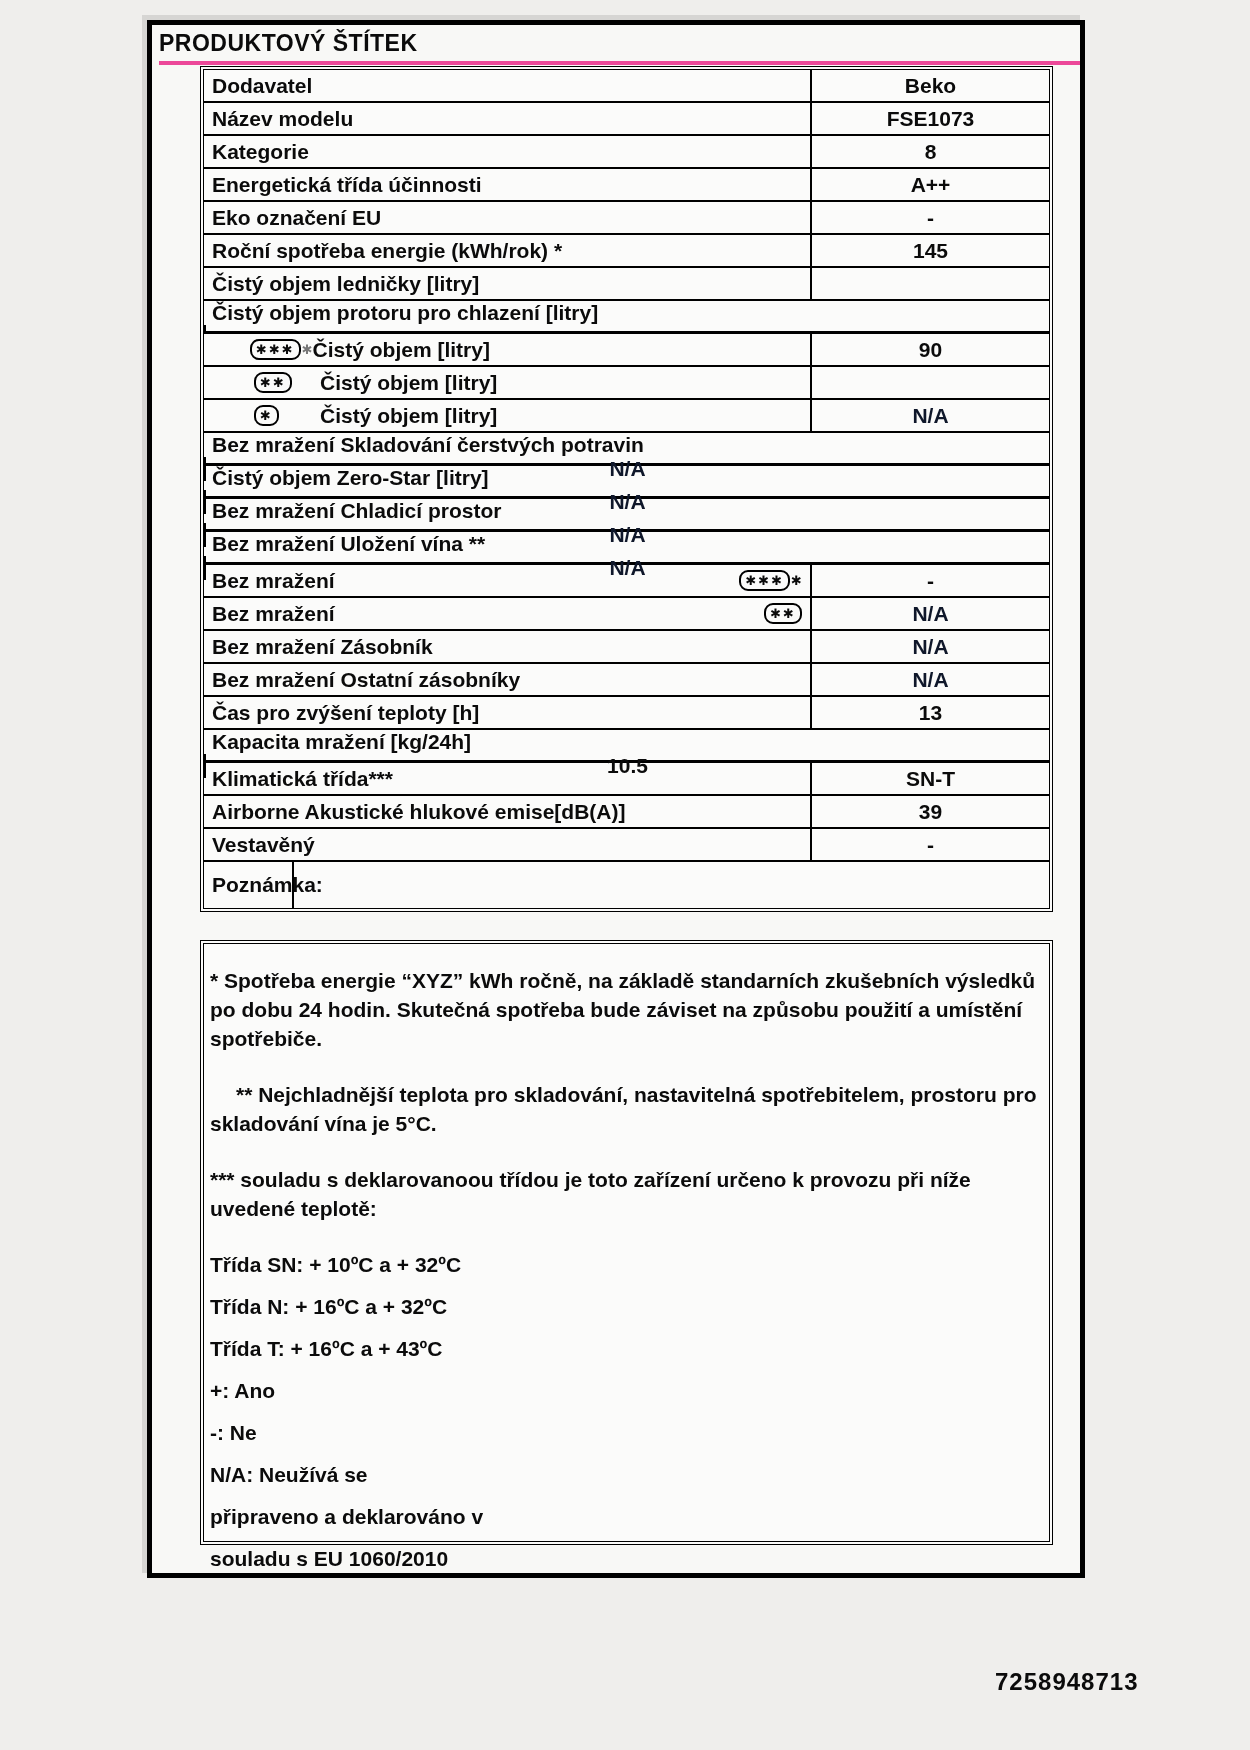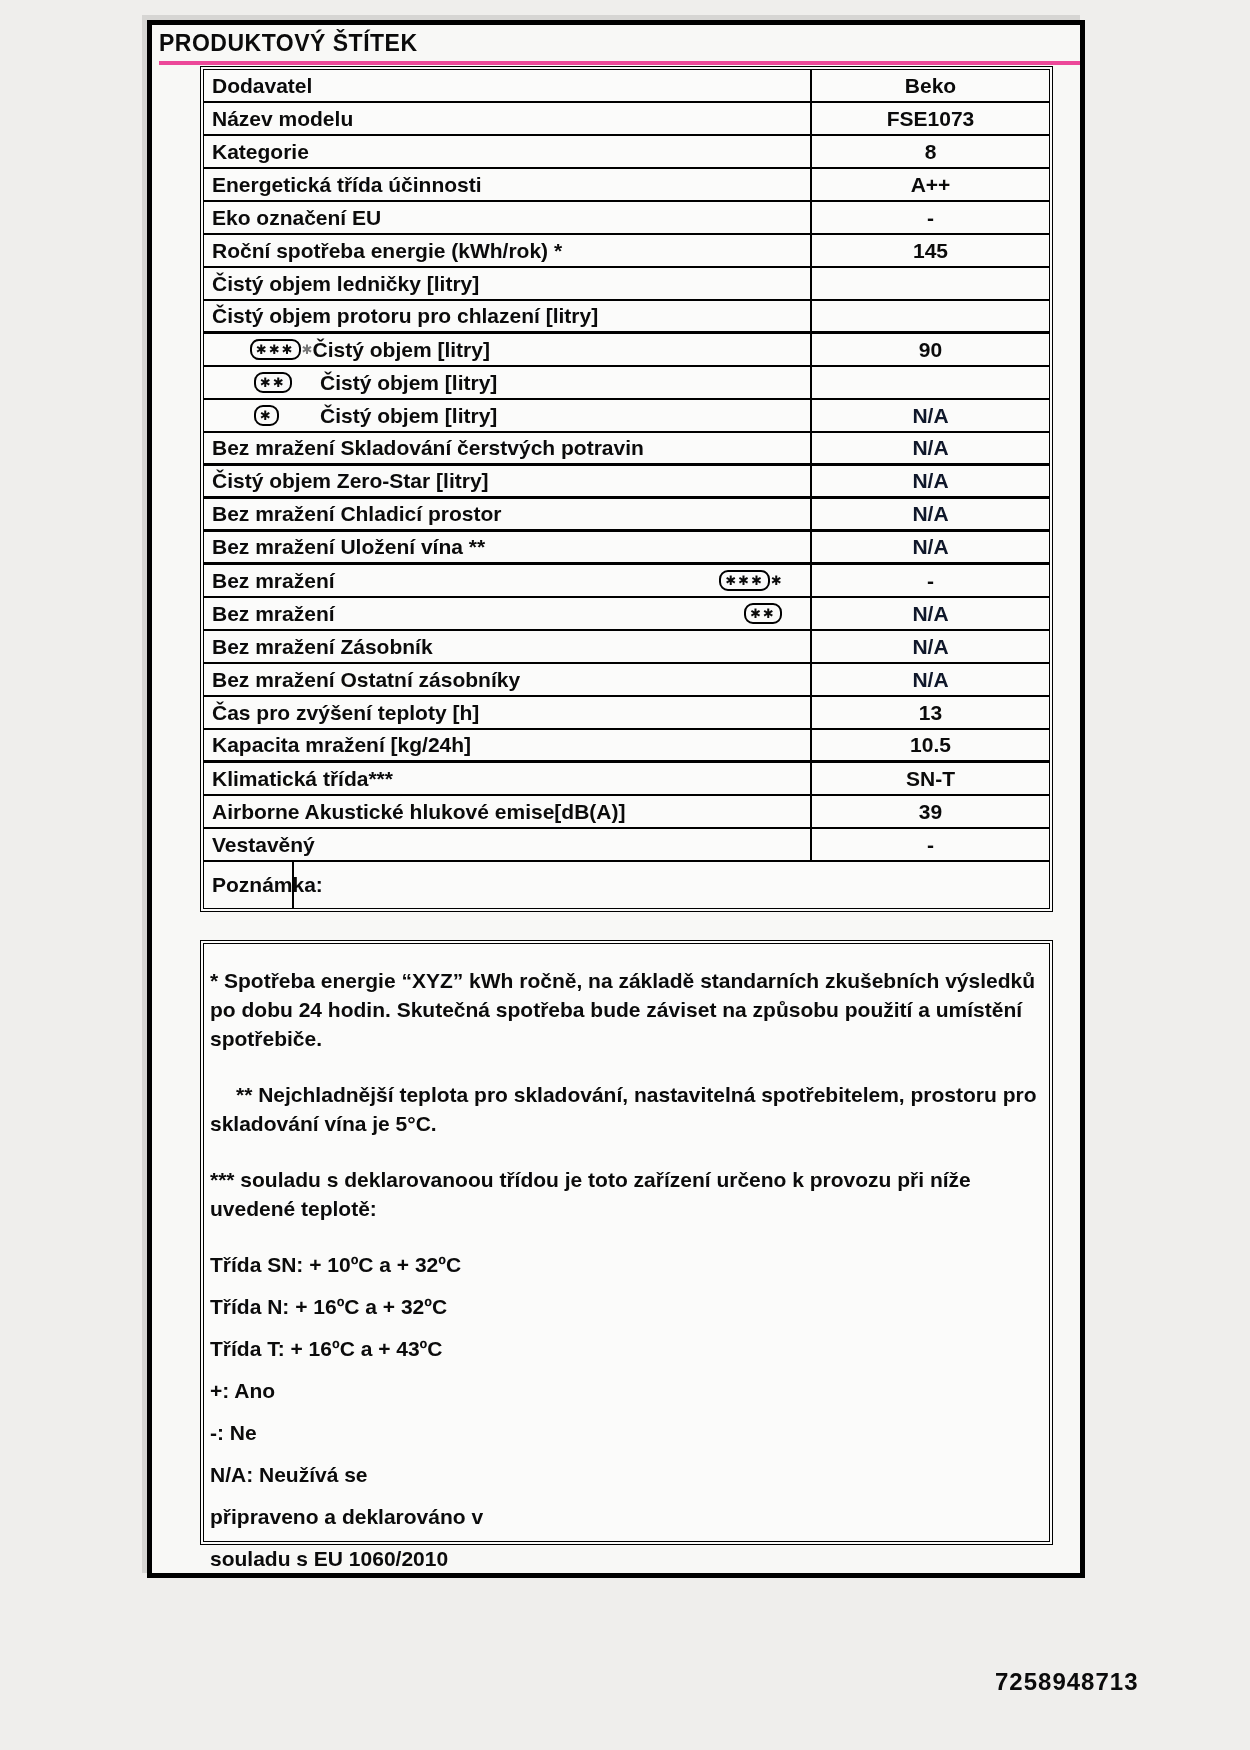--- a/index.html
+++ b/index.html
@@ -32,25 +32,25 @@
     position:absolute;left:48px;top:41px;width:853px;
     box-sizing:border-box;
     border:4px double #000;
     background:#fbfbfa;
   }
   .row{
     display:flex;height:33px;box-sizing:border-box;
     border-bottom:2px solid #000;
     align-items:stretch;
   }
-  .row.thick{border-bottom-width:3px;}
+  .row.thick{border-bottom-width:3px;flex-direction:column;}
   .row:last-child{border-bottom:none;}
   .cell-label{
     width:606px;box-sizing:border-box;
-    padding-left:8px;padding-right:20px;
+    padding-left:8px;padding-right:0;
     display:flex;align-items:center;
     font-size:21px;white-space:nowrap;overflow:visible;
   }
   .cell-value{
     flex:1;border-left:2px solid #000;
     display:flex;align-items:center;justify-content:center;
     font-size:21px;
   }
   .cell-value.na{color:#0f172a;}
   .note-row{height:46px;}

